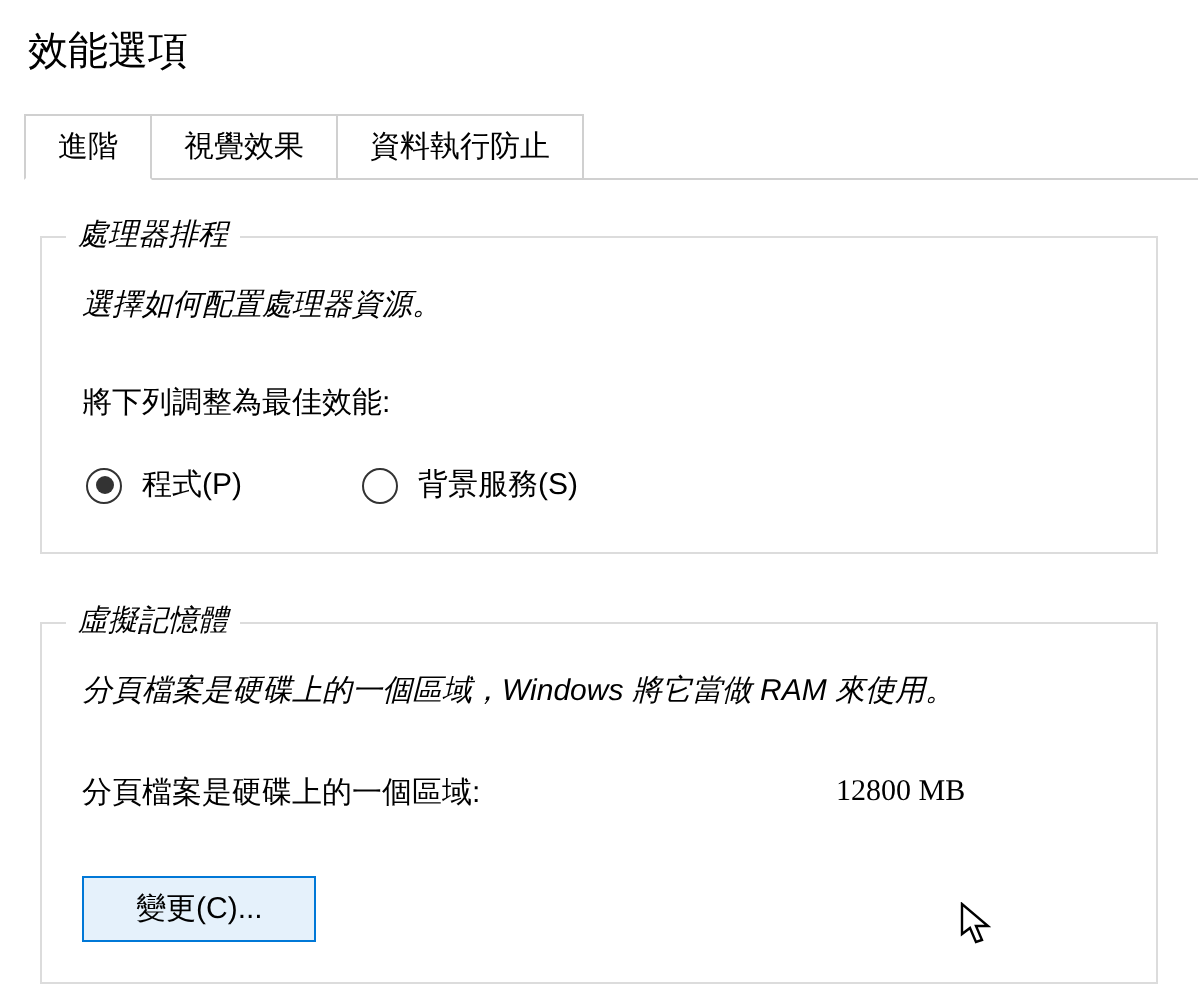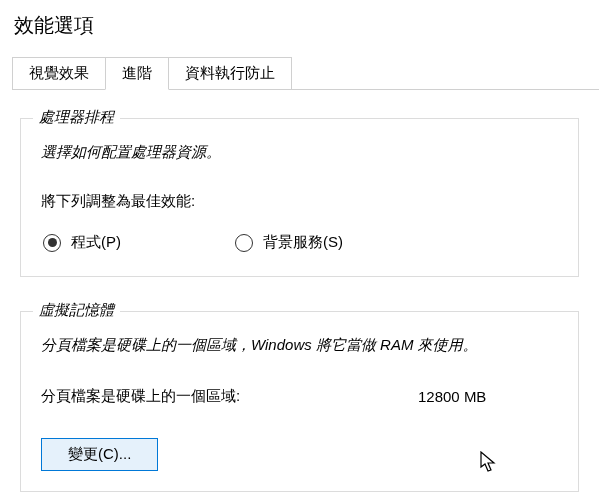--- a/index.html
+++ b/index.html
@@ -63,21 +63,21 @@
     .desc {
       margin-bottom: 30px;
       font-style: italic;
     }
     .adjust-label {
       margin-bottom: 22px;
     }
     .radio-row {
       display: flex;
       align-items: center;
-      gap: 114px;
+      gap: 60px;
       padding-left: 2px;
     }
     .radio-option {
       display: flex;
       align-items: center;
       gap: 10px;
       cursor: pointer;
     }
     .radio-circle {
       width: 18px;
@@ -100,20 +100,21 @@
       display: flex;
       align-items: center;
       margin-top: 32px;
     }
     .vm-label {
       flex: 1;
     }
     .vm-value {
       width: 140px;
       text-align: left;
+      font-family: Liberation Serif, serif;
     }
     .btn-row {
       display: flex;
       justify-content: flex-start;
       margin-top: 32px;
     }
     .btn {
       border: 1px solid #0078d7;
       background: #e5f1fb;
       padding: 6px 26px;
@@ -127,25 +128,25 @@
       bottom: 18px;
       pointer-events: none;
     }
   </style>
 </head>
 <body>
 
 <div class="title">效能選項</div>
 
 <div class="tabs">
+  <div class="tab active">
+    <span>進階</span>
+  </div>
   <div class="tab inactive">
     <span>視覺效果</span>
-  </div>
-  <div class="tab active">
-    <span>進階</span>
   </div>
   <div class="tab inactive">
     <span>資料執行防止</span>
   </div>
 </div>
 
 <div class="content">
 
   <div class="groupbox">
     <div class="groupbox-legend">處理器排程</div>

